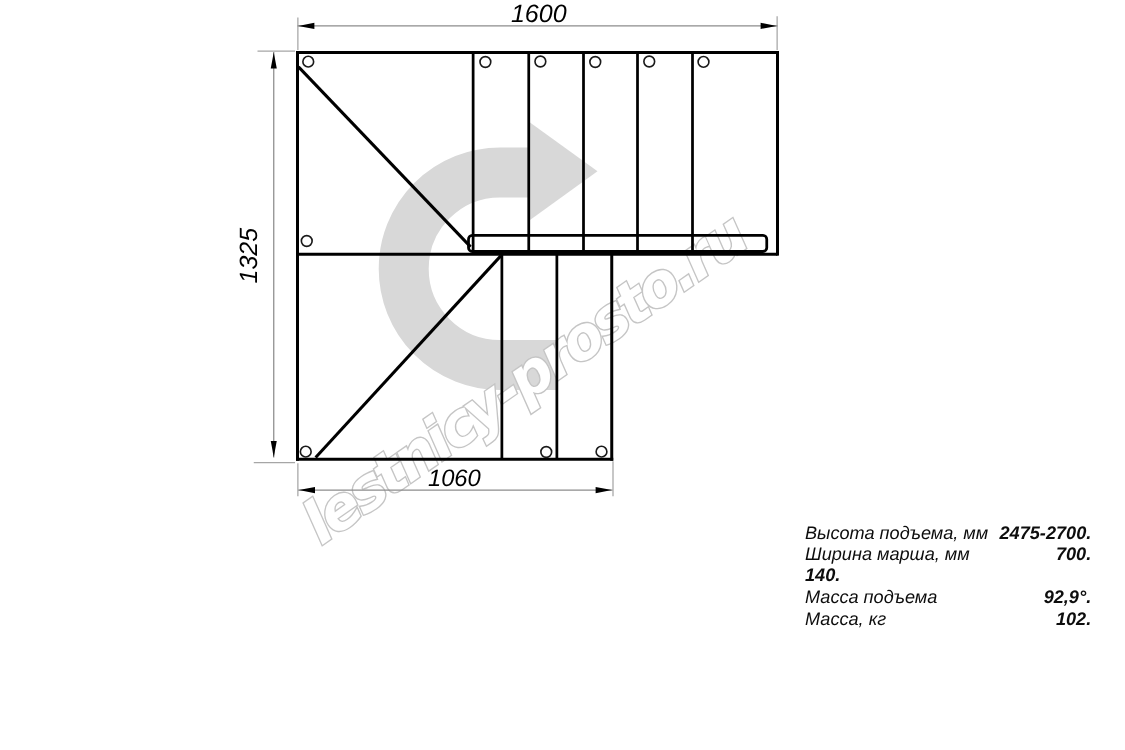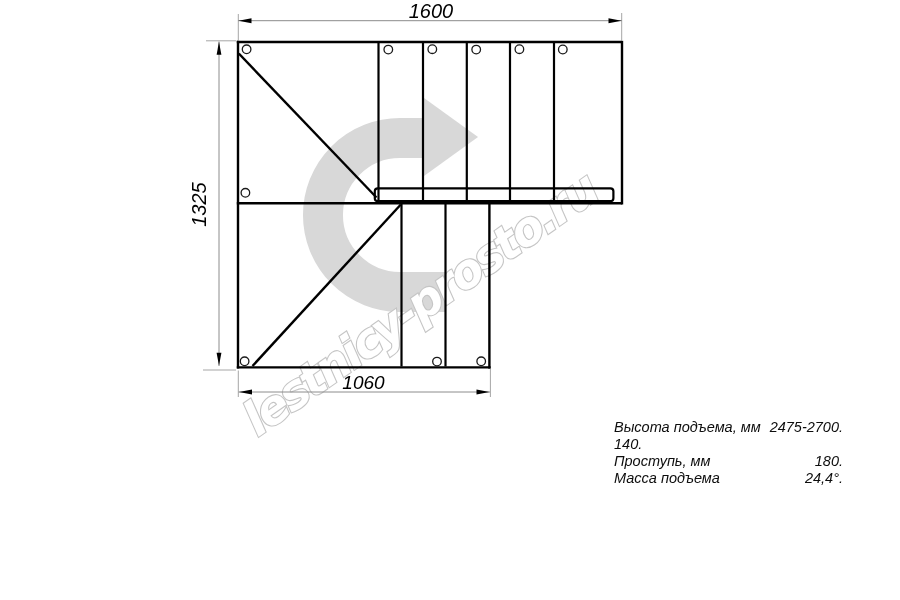--- a/index.html
+++ b/index.html
@@ -37,32 +37,32 @@
   
   #plan{z-index:3;}
   .dim-text{
     font-family:"Liberation Sans", sans-serif;
     font-style:italic;
     fill:#000000;
   }
   
   .spec-table{
     position:absolute;
-    left:614px;
+    left:644px;
     top:419px;
     width:229px;
     z-index:4;
     font-style:italic;
     font-size:14.5px;
     line-height:17.15px;
     color:#0d0d0d;
   }
   .spec-row{display:flex;justify-content:space-between;}
   .spec-label{text-align:left;white-space:nowrap;}
-  .spec-value{text-align:center;white-space:nowrap;}
+  .spec-value{text-align:center;white-space:nowrap;font-weight:bold;}
 </style>
 </head>
 <body>
 
 <svg id="wm-arrow" class="layer" width="900" height="600" viewBox="0 0 900 600">
   <path d="M 445,292 L 400,292 A 77,77 0 1 1 400,138 L 425,138" fill="none" stroke="#d8d8d8" stroke-width="40"></path>
   <polygon points="424,98 424,176 478,137" fill="#d8d8d8"></polygon>
 </svg>
 
 <div class="wm-text">lestnicy-prosto.ru</div>
@@ -139,23 +139,27 @@
   <text class="dim-text" transform="translate(205.5,204.5) rotate(-90)" font-size="20" text-anchor="middle">1325</text>
   <text class="dim-text" x="363.5" y="388.5" font-size="19" text-anchor="middle">1060</text>
 </svg>
 
 <div class="spec-table">
   <div class="spec-row">
     <span class="spec-label">Высота подъема, мм</span>
     <span class="spec-value">2475-2700.</span>
   </div>
   <div class="spec-row">
+    <span class="spec-label">Ширина марша, мм</span>
+    <span class="spec-value">700.</span>
+  </div>
+  <div class="spec-row">
     <span class="spec-value">140.</span>
   </div>
   <div class="spec-row">
-    <span class="spec-label">Проступь, мм</span>
-    <span class="spec-value">180.</span>
+    <span class="spec-label">Масса подъема</span>
+    <span class="spec-value">92,9°.</span>
   </div>
   <div class="spec-row">
-    <span class="spec-label">Масса подъема</span>
-    <span class="spec-value">24,4°.</span>
+    <span class="spec-label">Масса, кг</span>
+    <span class="spec-value">102.</span>
   </div>
 </div>
 
 </body></html>

